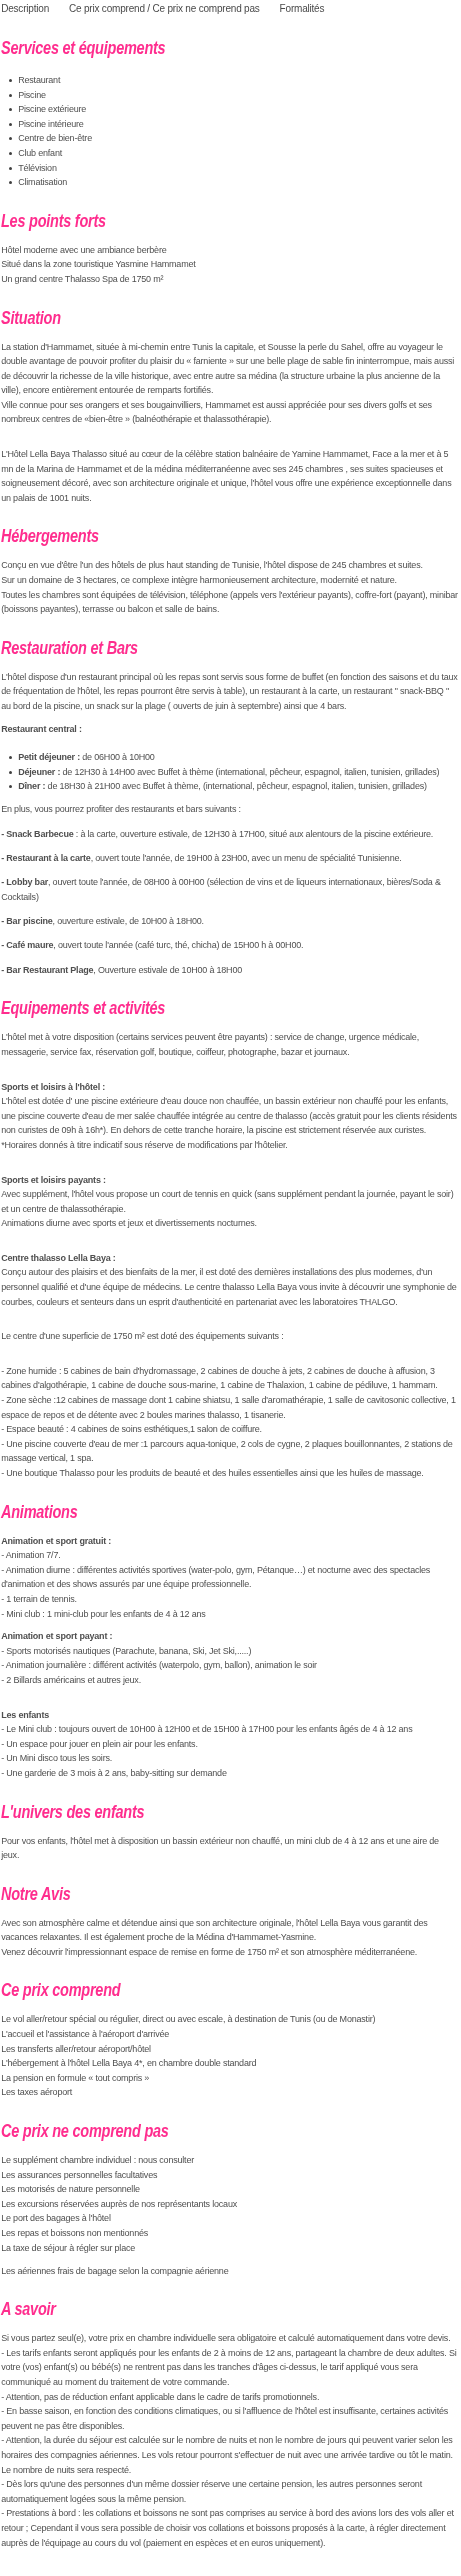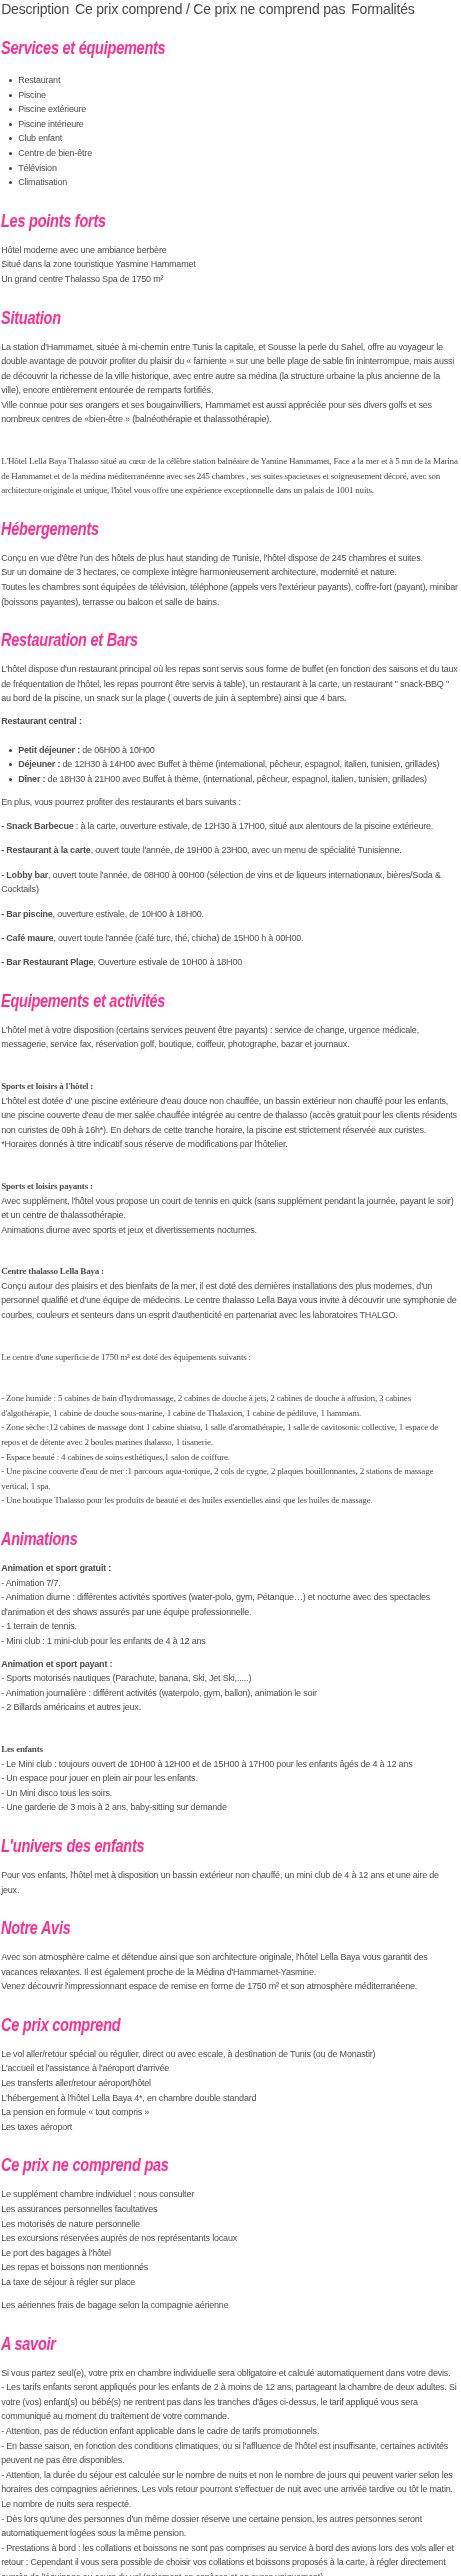--- a/index.html
+++ b/index.html
@@ -5,34 +5,34 @@
   :root { --accent:#ff2d8e; --body-text:#4f4f4f; }
   html,body { margin:0; padding:0; background:#ffffff; }
   body {
     width:462px;
     font-family:"Liberation Sans", sans-serif;
     font-size:9px; line-height:14.6px;
     letter-spacing:-0.2px;
     color:var(--body-text);
   }
   .page { padding:2.4px 3.7px 16px 1.2px; }
-  .tabs { display:flex; gap:6px; color:#4a4a4a; font-size:14px; flex-wrap:wrap; }
+  .tabs { display:flex; gap:20px; color:#4a4a4a; font-size:10px; flex-wrap:wrap; }
   .tab { cursor:pointer; white-space:nowrap; }
   h2.sec-title {
     color:var(--accent);
     font-size:17.7px; line-height:21px;
     font-style:italic; font-weight:bold;
     letter-spacing:-0.3px;
     transform:scaleX(0.82); transform-origin:left center;
     margin:21px 0 11px 0;
     white-space:nowrap;
   }
   p { margin:0; }
   .b { font-weight:bold; }
-  .gap    { margin-top:27px;font-family:Liberation Serif, serif; }
+  .gap    { margin-top:20px; }
   .gap-sm { margin-top:8.5px; }
   .gap-lg { margin-top:8px; }
   .mt16   { margin-top:9.7px; }
   ul.bullets { list-style:none; margin:14px 0 0 0; padding:0 0 0 17px; }
   ul.bullets li { position:relative; margin:0; }
   ul.bullets li::before {
     content:""; position:absolute; left:-9px; top:6px;
     width:3px; height:3px; border-radius:50%; background:#3f3f3f;
   }
 </style>
@@ -47,22 +47,22 @@
     <span class="tab">Formalités</span>
   </nav>
 
   <section>
     <h2 class="sec-title">Services et équipements</h2>
     <ul class="bullets">
       <li>Restaurant</li>
       <li>Piscine</li>
       <li>Piscine extérieure</li>
       <li>Piscine intérieure</li>
+      <li>Centre de bien-être</li>
       <li>Club enfant</li>
-      <li>Centre de bien-être</li>
       <li>Télévision</li>
       <li>Climatisation</li>
     </ul>
   </section>
 
   <section>
     <h2 class="sec-title">Les points forts</h2>
     <p>Hôtel moderne avec une ambiance berbère</p>
     <p>Situé dans la zone touristique Yasmine Hammamet</p>
     <p>Un grand centre Thalasso Spa de 1750 m²</p>

